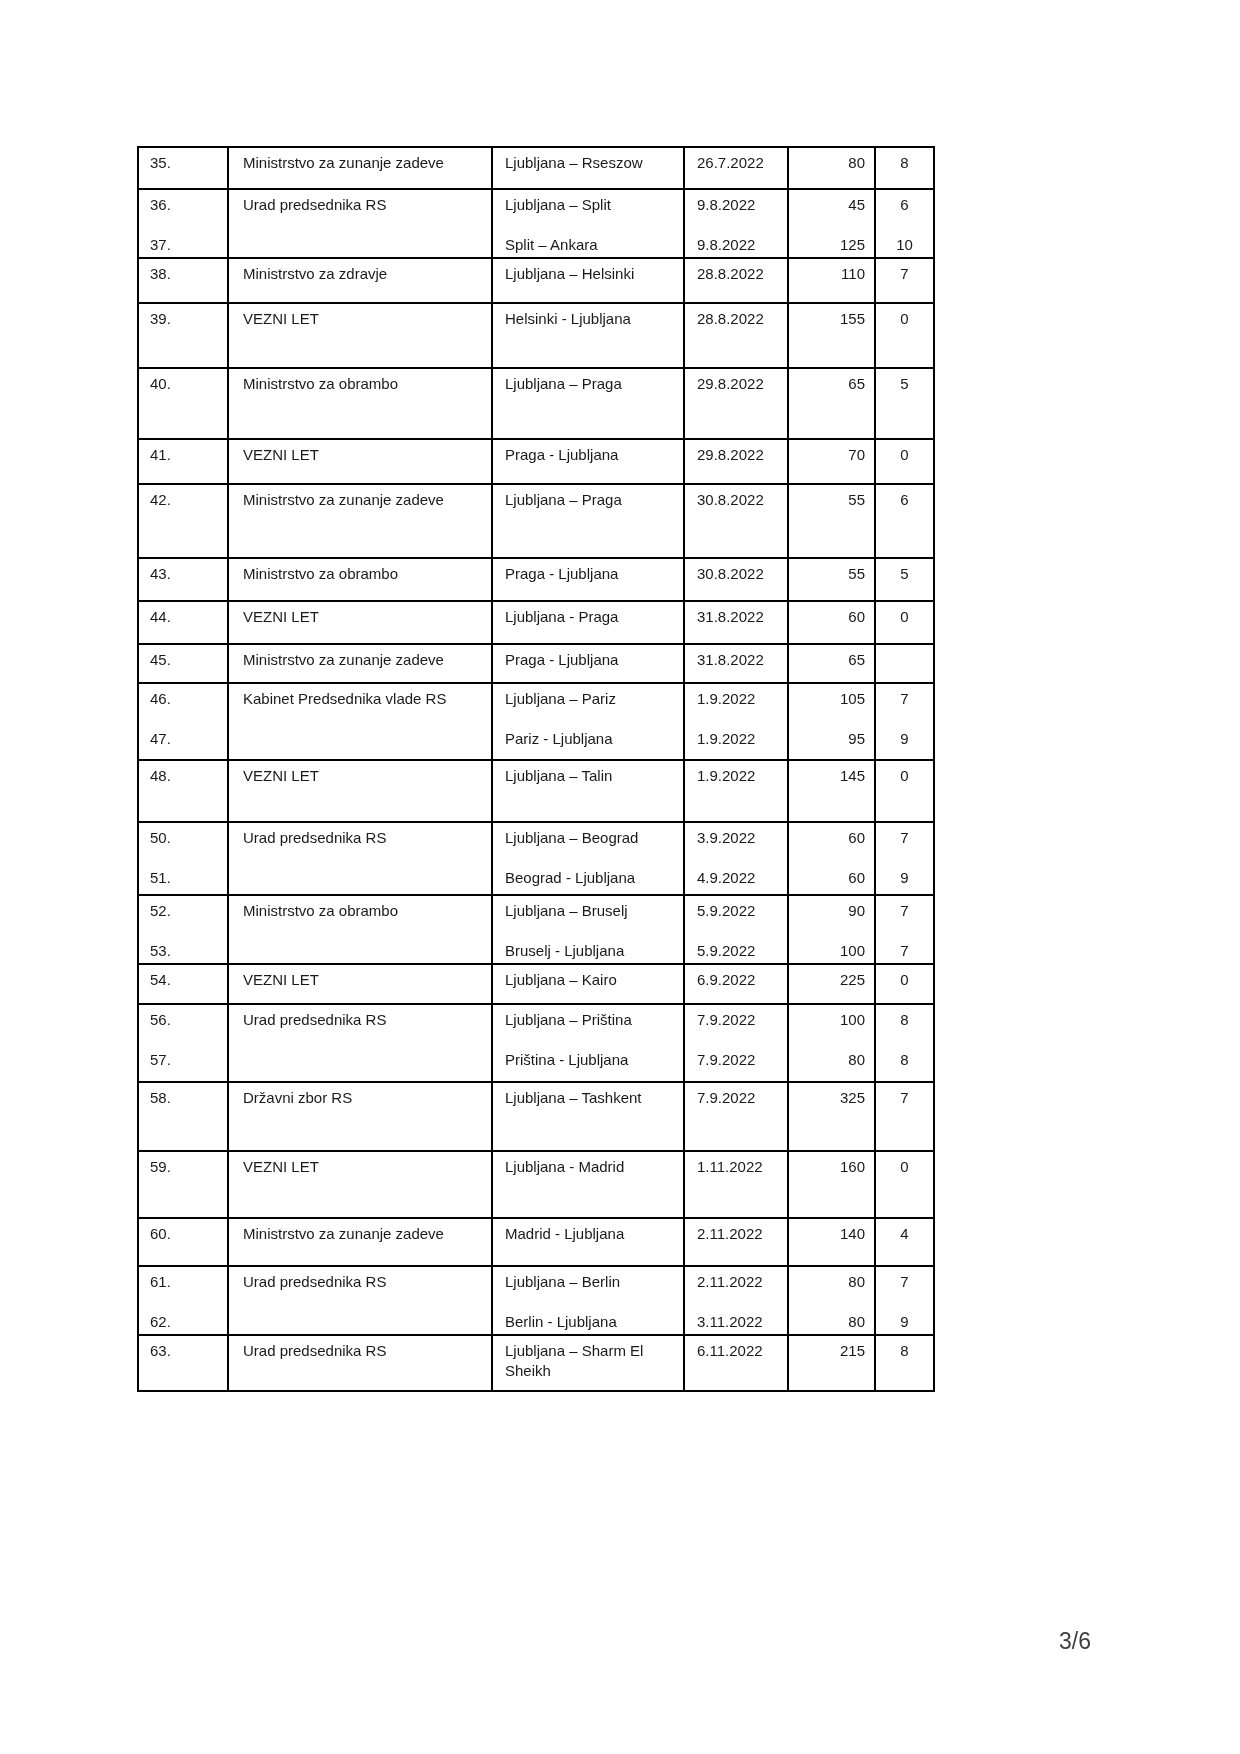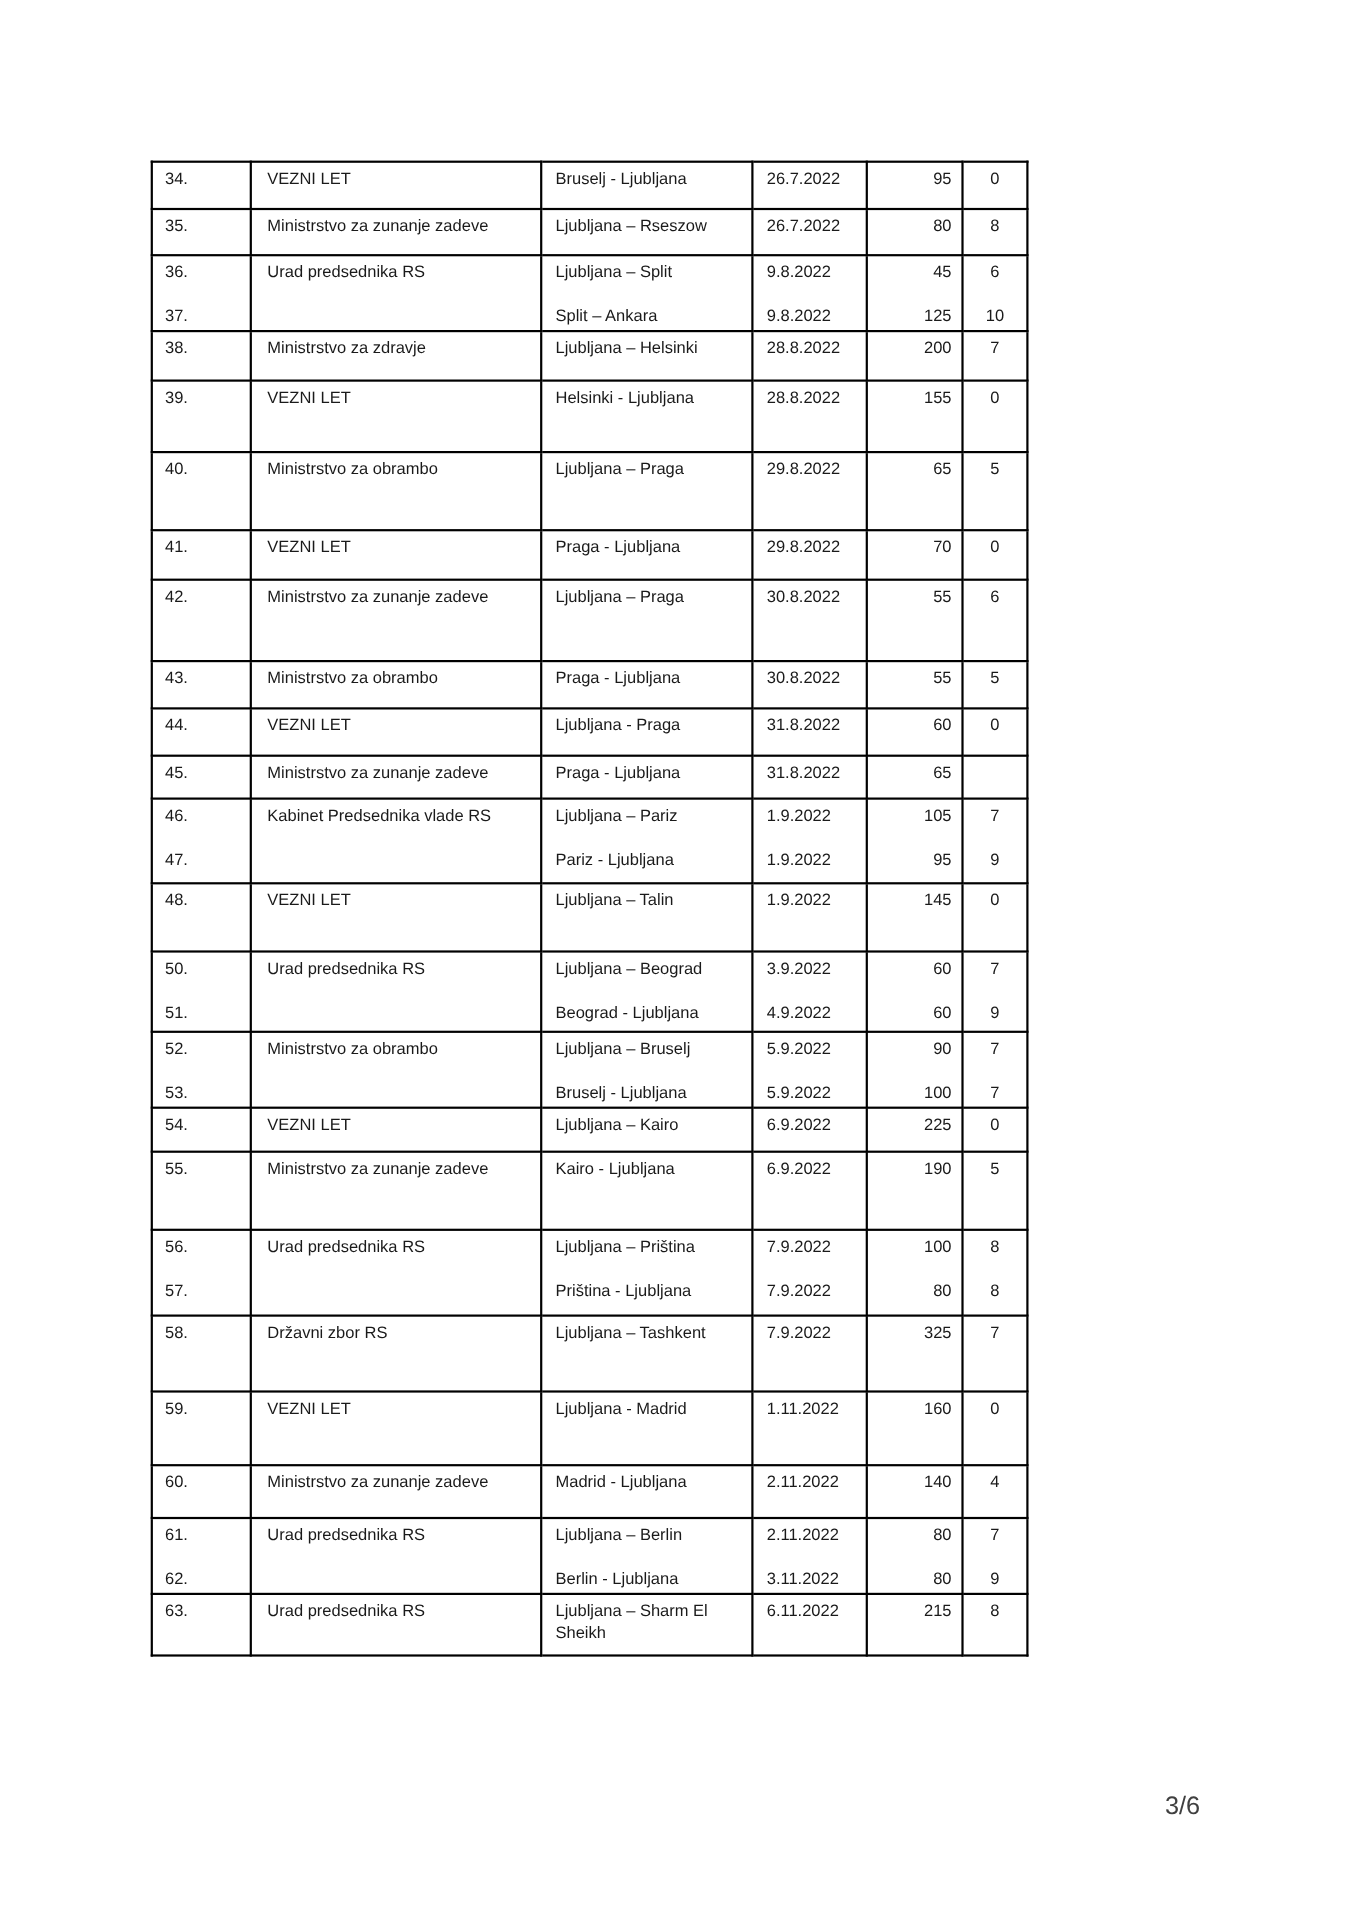--- a/index.html
+++ b/index.html
@@ -53,396 +53,356 @@
   <table class="flights">
     <colgroup>
       <col style="width:90px">
       <col style="width:264px">
       <col style="width:192px">
       <col style="width:104px">
       <col style="width:87px">
       <col style="width:59px">
     </colgroup>
     <tbody>
+        <tr style="height: 42px;">
+          <td class="col-no">
+            <div class="line">35.</div>
+          </td>
+          <td class="col-org">
+            <div class="line">Ministrstvo za zunanje zadeve</div>
+          </td>
+          <td class="col-route">
+            <div class="line">Ljubljana – Rseszow</div>
+          </td>
+          <td class="col-date">
+            <div class="line">26.7.2022</div>
+          </td>
+          <td class="col-v1">
+            <div class="line">80</div>
+          </td>
+          <td class="col-v2">
+            <div class="line">8</div>
+          </td>
+        </tr>
+        <tr style="height: 55px;">
+          <td class="col-no">
+            <div class="line">36.</div>
+            <div class="line"></div>
+            <div class="line">37.</div>
+          </td>
+          <td class="col-org">
+            <div class="line">Urad predsednika RS</div>
+          </td>
+          <td class="col-route">
+            <div class="line">Ljubljana – Split</div>
+            <div class="line"></div>
+            <div class="line">Split – Ankara</div>
+          </td>
+          <td class="col-date">
+            <div class="line">9.8.2022</div>
+            <div class="line"></div>
+            <div class="line">9.8.2022</div>
+          </td>
+          <td class="col-v1">
+            <div class="line">45</div>
+            <div class="line"></div>
+            <div class="line">125</div>
+          </td>
+          <td class="col-v2">
+            <div class="line">6</div>
+            <div class="line"></div>
+            <div class="line">10</div>
+          </td>
+        </tr>
+        <tr style="height: 45px;">
+          <td class="col-no">
+            <div class="line">38.</div>
+          </td>
+          <td class="col-org">
+            <div class="line">Ministrstvo za zdravje</div>
+          </td>
+          <td class="col-route">
+            <div class="line">Ljubljana – Helsinki</div>
+          </td>
+          <td class="col-date">
+            <div class="line">28.8.2022</div>
+          </td>
+          <td class="col-v1">
+            <div class="line">110</div>
+          </td>
+          <td class="col-v2">
+            <div class="line">7</div>
+          </td>
+        </tr>
+        <tr style="height: 65px;">
+          <td class="col-no">
+            <div class="line">39.</div>
+          </td>
+          <td class="col-org">
+            <div class="line">VEZNI LET</div>
+          </td>
+          <td class="col-route">
+            <div class="line">Helsinki - Ljubljana</div>
+          </td>
+          <td class="col-date">
+            <div class="line">28.8.2022</div>
+          </td>
+          <td class="col-v1">
+            <div class="line">155</div>
+          </td>
+          <td class="col-v2">
+            <div class="line">0</div>
+          </td>
+        </tr>
+        <tr style="height: 71px;">
+          <td class="col-no">
+            <div class="line">40.</div>
+          </td>
+          <td class="col-org">
+            <div class="line">Ministrstvo za obrambo</div>
+          </td>
+          <td class="col-route">
+            <div class="line">Ljubljana – Praga</div>
+          </td>
+          <td class="col-date">
+            <div class="line">29.8.2022</div>
+          </td>
+          <td class="col-v1">
+            <div class="line">65</div>
+          </td>
+          <td class="col-v2">
+            <div class="line">5</div>
+          </td>
+        </tr>
+        <tr style="height: 45px;">
+          <td class="col-no">
+            <div class="line">41.</div>
+          </td>
+          <td class="col-org">
+            <div class="line">VEZNI LET</div>
+          </td>
+          <td class="col-route">
+            <div class="line">Praga - Ljubljana</div>
+          </td>
+          <td class="col-date">
+            <div class="line">29.8.2022</div>
+          </td>
+          <td class="col-v1">
+            <div class="line">70</div>
+          </td>
+          <td class="col-v2">
+            <div class="line">0</div>
+          </td>
+        </tr>
+        <tr style="height: 74px;">
+          <td class="col-no">
+            <div class="line">42.</div>
+          </td>
+          <td class="col-org">
+            <div class="line">Ministrstvo za zunanje zadeve</div>
+          </td>
+          <td class="col-route">
+            <div class="line">Ljubljana – Praga</div>
+          </td>
+          <td class="col-date">
+            <div class="line">30.8.2022</div>
+          </td>
+          <td class="col-v1">
+            <div class="line">55</div>
+          </td>
+          <td class="col-v2">
+            <div class="line">6</div>
+          </td>
+        </tr>
         <tr style="height: 43px;">
           <td class="col-no">
-            <div class="line">34.</div>
+            <div class="line">43.</div>
+          </td>
+          <td class="col-org">
+            <div class="line">Ministrstvo za obrambo</div>
+          </td>
+          <td class="col-route">
+            <div class="line">Praga - Ljubljana</div>
+          </td>
+          <td class="col-date">
+            <div class="line">30.8.2022</div>
+          </td>
+          <td class="col-v1">
+            <div class="line">55</div>
+          </td>
+          <td class="col-v2">
+            <div class="line">5</div>
+          </td>
+        </tr>
+        <tr style="height: 43px;">
+          <td class="col-no">
+            <div class="line">44.</div>
           </td>
           <td class="col-org">
             <div class="line">VEZNI LET</div>
           </td>
           <td class="col-route">
+            <div class="line">Ljubljana - Praga</div>
+          </td>
+          <td class="col-date">
+            <div class="line">31.8.2022</div>
+          </td>
+          <td class="col-v1">
+            <div class="line">60</div>
+          </td>
+          <td class="col-v2">
+            <div class="line">0</div>
+          </td>
+        </tr>
+        <tr style="height: 39px;">
+          <td class="col-no">
+            <div class="line">45.</div>
+          </td>
+          <td class="col-org">
+            <div class="line">Ministrstvo za zunanje zadeve</div>
+          </td>
+          <td class="col-route">
+            <div class="line">Praga - Ljubljana</div>
+          </td>
+          <td class="col-date">
+            <div class="line">31.8.2022</div>
+          </td>
+          <td class="col-v1">
+            <div class="line">65</div>
+          </td>
+          <td class="col-v2"></td>
+        </tr>
+        <tr style="height: 77px;">
+          <td class="col-no">
+            <div class="line">46.</div>
+            <div class="line"></div>
+            <div class="line">47.</div>
+          </td>
+          <td class="col-org">
+            <div class="line">Kabinet Predsednika vlade RS</div>
+          </td>
+          <td class="col-route">
+            <div class="line">Ljubljana – Pariz</div>
+            <div class="line"></div>
+            <div class="line">Pariz - Ljubljana</div>
+          </td>
+          <td class="col-date">
+            <div class="line">1.9.2022</div>
+            <div class="line"></div>
+            <div class="line">1.9.2022</div>
+          </td>
+          <td class="col-v1">
+            <div class="line">105</div>
+            <div class="line"></div>
+            <div class="line">95</div>
+          </td>
+          <td class="col-v2">
+            <div class="line">7</div>
+            <div class="line"></div>
+            <div class="line">9</div>
+          </td>
+        </tr>
+        <tr style="height: 62px;">
+          <td class="col-no">
+            <div class="line">48.</div>
+          </td>
+          <td class="col-org">
+            <div class="line">VEZNI LET</div>
+          </td>
+          <td class="col-route">
+            <div class="line">Ljubljana – Talin</div>
+          </td>
+          <td class="col-date">
+            <div class="line">1.9.2022</div>
+          </td>
+          <td class="col-v1">
+            <div class="line">145</div>
+          </td>
+          <td class="col-v2">
+            <div class="line">0</div>
+          </td>
+        </tr>
+        <tr style="height: 73px;">
+          <td class="col-no">
+            <div class="line">50.</div>
+            <div class="line"></div>
+            <div class="line">51.</div>
+          </td>
+          <td class="col-org">
+            <div class="line">Urad predsednika RS</div>
+          </td>
+          <td class="col-route">
+            <div class="line">Ljubljana – Beograd</div>
+            <div class="line"></div>
+            <div class="line">Beograd - Ljubljana</div>
+          </td>
+          <td class="col-date">
+            <div class="line">3.9.2022</div>
+            <div class="line"></div>
+            <div class="line">4.9.2022</div>
+          </td>
+          <td class="col-v1">
+            <div class="line">60</div>
+            <div class="line"></div>
+            <div class="line">60</div>
+          </td>
+          <td class="col-v2">
+            <div class="line">7</div>
+            <div class="line"></div>
+            <div class="line">9</div>
+          </td>
+        </tr>
+        <tr style="height: 68px;">
+          <td class="col-no">
+            <div class="line">52.</div>
+            <div class="line"></div>
+            <div class="line">53.</div>
+          </td>
+          <td class="col-org">
+            <div class="line">Ministrstvo za obrambo</div>
+          </td>
+          <td class="col-route">
+            <div class="line">Ljubljana – Bruselj</div>
+            <div class="line"></div>
             <div class="line">Bruselj - Ljubljana</div>
           </td>
           <td class="col-date">
-            <div class="line">26.7.2022</div>
-          </td>
-          <td class="col-v1">
-            <div class="line">95</div>
+            <div class="line">5.9.2022</div>
+            <div class="line"></div>
+            <div class="line">5.9.2022</div>
+          </td>
+          <td class="col-v1">
+            <div class="line">90</div>
+            <div class="line"></div>
+            <div class="line">100</div>
+          </td>
+          <td class="col-v2">
+            <div class="line">7</div>
+            <div class="line"></div>
+            <div class="line">7</div>
+          </td>
+        </tr>
+        <tr style="height: 40px;">
+          <td class="col-no">
+            <div class="line">54.</div>
+          </td>
+          <td class="col-org">
+            <div class="line">VEZNI LET</div>
+          </td>
+          <td class="col-route">
+            <div class="line">Ljubljana – Kairo</div>
+          </td>
+          <td class="col-date">
+            <div class="line">6.9.2022</div>
+          </td>
+          <td class="col-v1">
+            <div class="line">225</div>
           </td>
           <td class="col-v2">
             <div class="line">0</div>
-          </td>
-        </tr>
-        <tr style="height: 42px;">
-          <td class="col-no">
-            <div class="line">35.</div>
-          </td>
-          <td class="col-org">
-            <div class="line">Ministrstvo za zunanje zadeve</div>
-          </td>
-          <td class="col-route">
-            <div class="line">Ljubljana – Rseszow</div>
-          </td>
-          <td class="col-date">
-            <div class="line">26.7.2022</div>
-          </td>
-          <td class="col-v1">
-            <div class="line">80</div>
-          </td>
-          <td class="col-v2">
-            <div class="line">8</div>
-          </td>
-        </tr>
-        <tr style="height: 55px;">
-          <td class="col-no">
-            <div class="line">36.</div>
-            <div class="line"></div>
-            <div class="line">37.</div>
-          </td>
-          <td class="col-org">
-            <div class="line">Urad predsednika RS</div>
-          </td>
-          <td class="col-route">
-            <div class="line">Ljubljana – Split</div>
-            <div class="line"></div>
-            <div class="line">Split – Ankara</div>
-          </td>
-          <td class="col-date">
-            <div class="line">9.8.2022</div>
-            <div class="line"></div>
-            <div class="line">9.8.2022</div>
-          </td>
-          <td class="col-v1">
-            <div class="line">45</div>
-            <div class="line"></div>
-            <div class="line">125</div>
-          </td>
-          <td class="col-v2">
-            <div class="line">6</div>
-            <div class="line"></div>
-            <div class="line">10</div>
-          </td>
-        </tr>
-        <tr style="height: 45px;">
-          <td class="col-no">
-            <div class="line">38.</div>
-          </td>
-          <td class="col-org">
-            <div class="line">Ministrstvo za zdravje</div>
-          </td>
-          <td class="col-route">
-            <div class="line">Ljubljana – Helsinki</div>
-          </td>
-          <td class="col-date">
-            <div class="line">28.8.2022</div>
-          </td>
-          <td class="col-v1">
-            <div class="line">200</div>
-          </td>
-          <td class="col-v2">
-            <div class="line">7</div>
-          </td>
-        </tr>
-        <tr style="height: 65px;">
-          <td class="col-no">
-            <div class="line">39.</div>
-          </td>
-          <td class="col-org">
-            <div class="line">VEZNI LET</div>
-          </td>
-          <td class="col-route">
-            <div class="line">Helsinki - Ljubljana</div>
-          </td>
-          <td class="col-date">
-            <div class="line">28.8.2022</div>
-          </td>
-          <td class="col-v1">
-            <div class="line">155</div>
-          </td>
-          <td class="col-v2">
-            <div class="line">0</div>
-          </td>
-        </tr>
-        <tr style="height: 71px;">
-          <td class="col-no">
-            <div class="line">40.</div>
-          </td>
-          <td class="col-org">
-            <div class="line">Ministrstvo za obrambo</div>
-          </td>
-          <td class="col-route">
-            <div class="line">Ljubljana – Praga</div>
-          </td>
-          <td class="col-date">
-            <div class="line">29.8.2022</div>
-          </td>
-          <td class="col-v1">
-            <div class="line">65</div>
-          </td>
-          <td class="col-v2">
-            <div class="line">5</div>
-          </td>
-        </tr>
-        <tr style="height: 45px;">
-          <td class="col-no">
-            <div class="line">41.</div>
-          </td>
-          <td class="col-org">
-            <div class="line">VEZNI LET</div>
-          </td>
-          <td class="col-route">
-            <div class="line">Praga - Ljubljana</div>
-          </td>
-          <td class="col-date">
-            <div class="line">29.8.2022</div>
-          </td>
-          <td class="col-v1">
-            <div class="line">70</div>
-          </td>
-          <td class="col-v2">
-            <div class="line">0</div>
-          </td>
-        </tr>
-        <tr style="height: 74px;">
-          <td class="col-no">
-            <div class="line">42.</div>
-          </td>
-          <td class="col-org">
-            <div class="line">Ministrstvo za zunanje zadeve</div>
-          </td>
-          <td class="col-route">
-            <div class="line">Ljubljana – Praga</div>
-          </td>
-          <td class="col-date">
-            <div class="line">30.8.2022</div>
-          </td>
-          <td class="col-v1">
-            <div class="line">55</div>
-          </td>
-          <td class="col-v2">
-            <div class="line">6</div>
-          </td>
-        </tr>
-        <tr style="height: 43px;">
-          <td class="col-no">
-            <div class="line">43.</div>
-          </td>
-          <td class="col-org">
-            <div class="line">Ministrstvo za obrambo</div>
-          </td>
-          <td class="col-route">
-            <div class="line">Praga - Ljubljana</div>
-          </td>
-          <td class="col-date">
-            <div class="line">30.8.2022</div>
-          </td>
-          <td class="col-v1">
-            <div class="line">55</div>
-          </td>
-          <td class="col-v2">
-            <div class="line">5</div>
-          </td>
-        </tr>
-        <tr style="height: 43px;">
-          <td class="col-no">
-            <div class="line">44.</div>
-          </td>
-          <td class="col-org">
-            <div class="line">VEZNI LET</div>
-          </td>
-          <td class="col-route">
-            <div class="line">Ljubljana - Praga</div>
-          </td>
-          <td class="col-date">
-            <div class="line">31.8.2022</div>
-          </td>
-          <td class="col-v1">
-            <div class="line">60</div>
-          </td>
-          <td class="col-v2">
-            <div class="line">0</div>
-          </td>
-        </tr>
-        <tr style="height: 39px;">
-          <td class="col-no">
-            <div class="line">45.</div>
-          </td>
-          <td class="col-org">
-            <div class="line">Ministrstvo za zunanje zadeve</div>
-          </td>
-          <td class="col-route">
-            <div class="line">Praga - Ljubljana</div>
-          </td>
-          <td class="col-date">
-            <div class="line">31.8.2022</div>
-          </td>
-          <td class="col-v1">
-            <div class="line">65</div>
-          </td>
-          <td class="col-v2"></td>
-        </tr>
-        <tr style="height: 77px;">
-          <td class="col-no">
-            <div class="line">46.</div>
-            <div class="line"></div>
-            <div class="line">47.</div>
-          </td>
-          <td class="col-org">
-            <div class="line">Kabinet Predsednika vlade RS</div>
-          </td>
-          <td class="col-route">
-            <div class="line">Ljubljana – Pariz</div>
-            <div class="line"></div>
-            <div class="line">Pariz - Ljubljana</div>
-          </td>
-          <td class="col-date">
-            <div class="line">1.9.2022</div>
-            <div class="line"></div>
-            <div class="line">1.9.2022</div>
-          </td>
-          <td class="col-v1">
-            <div class="line">105</div>
-            <div class="line"></div>
-            <div class="line">95</div>
-          </td>
-          <td class="col-v2">
-            <div class="line">7</div>
-            <div class="line"></div>
-            <div class="line">9</div>
-          </td>
-        </tr>
-        <tr style="height: 62px;">
-          <td class="col-no">
-            <div class="line">48.</div>
-          </td>
-          <td class="col-org">
-            <div class="line">VEZNI LET</div>
-          </td>
-          <td class="col-route">
-            <div class="line">Ljubljana – Talin</div>
-          </td>
-          <td class="col-date">
-            <div class="line">1.9.2022</div>
-          </td>
-          <td class="col-v1">
-            <div class="line">145</div>
-          </td>
-          <td class="col-v2">
-            <div class="line">0</div>
-          </td>
-        </tr>
-        <tr style="height: 73px;">
-          <td class="col-no">
-            <div class="line">50.</div>
-            <div class="line"></div>
-            <div class="line">51.</div>
-          </td>
-          <td class="col-org">
-            <div class="line">Urad predsednika RS</div>
-          </td>
-          <td class="col-route">
-            <div class="line">Ljubljana – Beograd</div>
-            <div class="line"></div>
-            <div class="line">Beograd - Ljubljana</div>
-          </td>
-          <td class="col-date">
-            <div class="line">3.9.2022</div>
-            <div class="line"></div>
-            <div class="line">4.9.2022</div>
-          </td>
-          <td class="col-v1">
-            <div class="line">60</div>
-            <div class="line"></div>
-            <div class="line">60</div>
-          </td>
-          <td class="col-v2">
-            <div class="line">7</div>
-            <div class="line"></div>
-            <div class="line">9</div>
-          </td>
-        </tr>
-        <tr style="height: 68px;">
-          <td class="col-no">
-            <div class="line">52.</div>
-            <div class="line"></div>
-            <div class="line">53.</div>
-          </td>
-          <td class="col-org">
-            <div class="line">Ministrstvo za obrambo</div>
-          </td>
-          <td class="col-route">
-            <div class="line">Ljubljana – Bruselj</div>
-            <div class="line"></div>
-            <div class="line">Bruselj - Ljubljana</div>
-          </td>
-          <td class="col-date">
-            <div class="line">5.9.2022</div>
-            <div class="line"></div>
-            <div class="line">5.9.2022</div>
-          </td>
-          <td class="col-v1">
-            <div class="line">90</div>
-            <div class="line"></div>
-            <div class="line">100</div>
-          </td>
-          <td class="col-v2">
-            <div class="line">7</div>
-            <div class="line"></div>
-            <div class="line">7</div>
-          </td>
-        </tr>
-        <tr style="height: 40px;">
-          <td class="col-no">
-            <div class="line">54.</div>
-          </td>
-          <td class="col-org">
-            <div class="line">VEZNI LET</div>
-          </td>
-          <td class="col-route">
-            <div class="line">Ljubljana – Kairo</div>
-          </td>
-          <td class="col-date">
-            <div class="line">6.9.2022</div>
-          </td>
-          <td class="col-v1">
-            <div class="line">225</div>
-          </td>
-          <td class="col-v2">
-            <div class="line">0</div>
-          </td>
-        </tr>
-        <tr style="height: 71px;">
-          <td class="col-no">
-            <div class="line">55.</div>
-          </td>
-          <td class="col-org">
-            <div class="line">Ministrstvo za zunanje zadeve</div>
-          </td>
-          <td class="col-route">
-            <div class="line">Kairo - Ljubljana</div>
-          </td>
-          <td class="col-date">
-            <div class="line">6.9.2022</div>
-          </td>
-          <td class="col-v1">
-            <div class="line">190</div>
-          </td>
-          <td class="col-v2">
-            <div class="line">5</div>
           </td>
         </tr>
         <tr style="height: 78px;">
           <td class="col-no">
             <div class="line">56.</div>
             <div class="line"></div>
             <div class="line">57.</div>
           </td>
           <td class="col-org">
             <div class="line">Urad predsednika RS</div>

